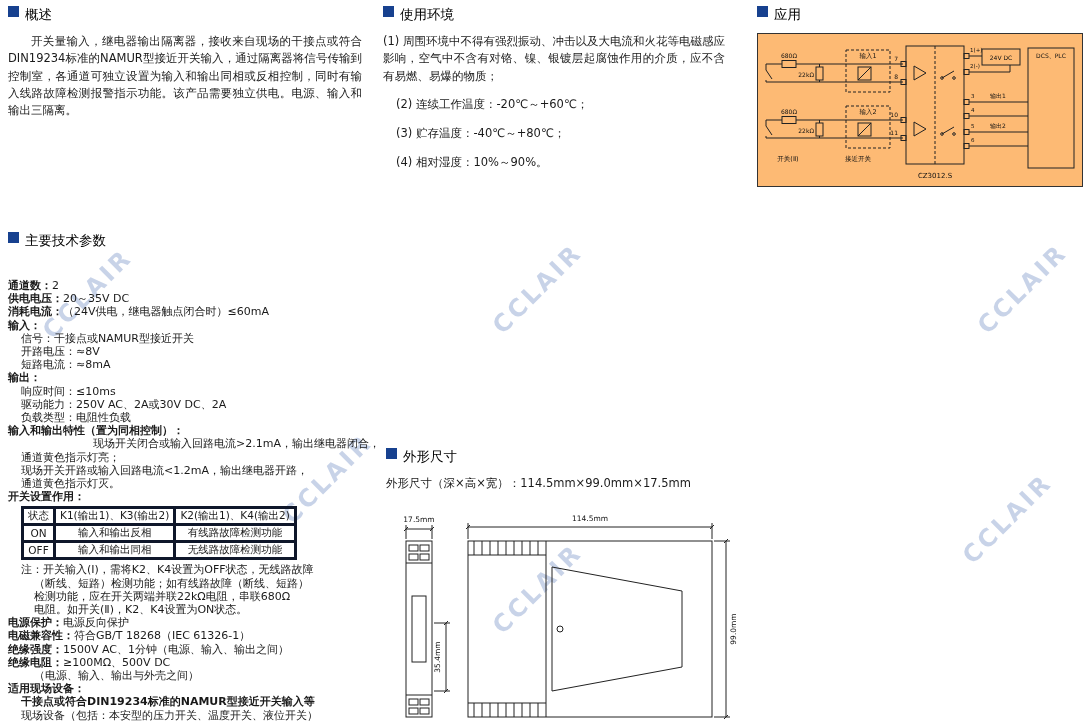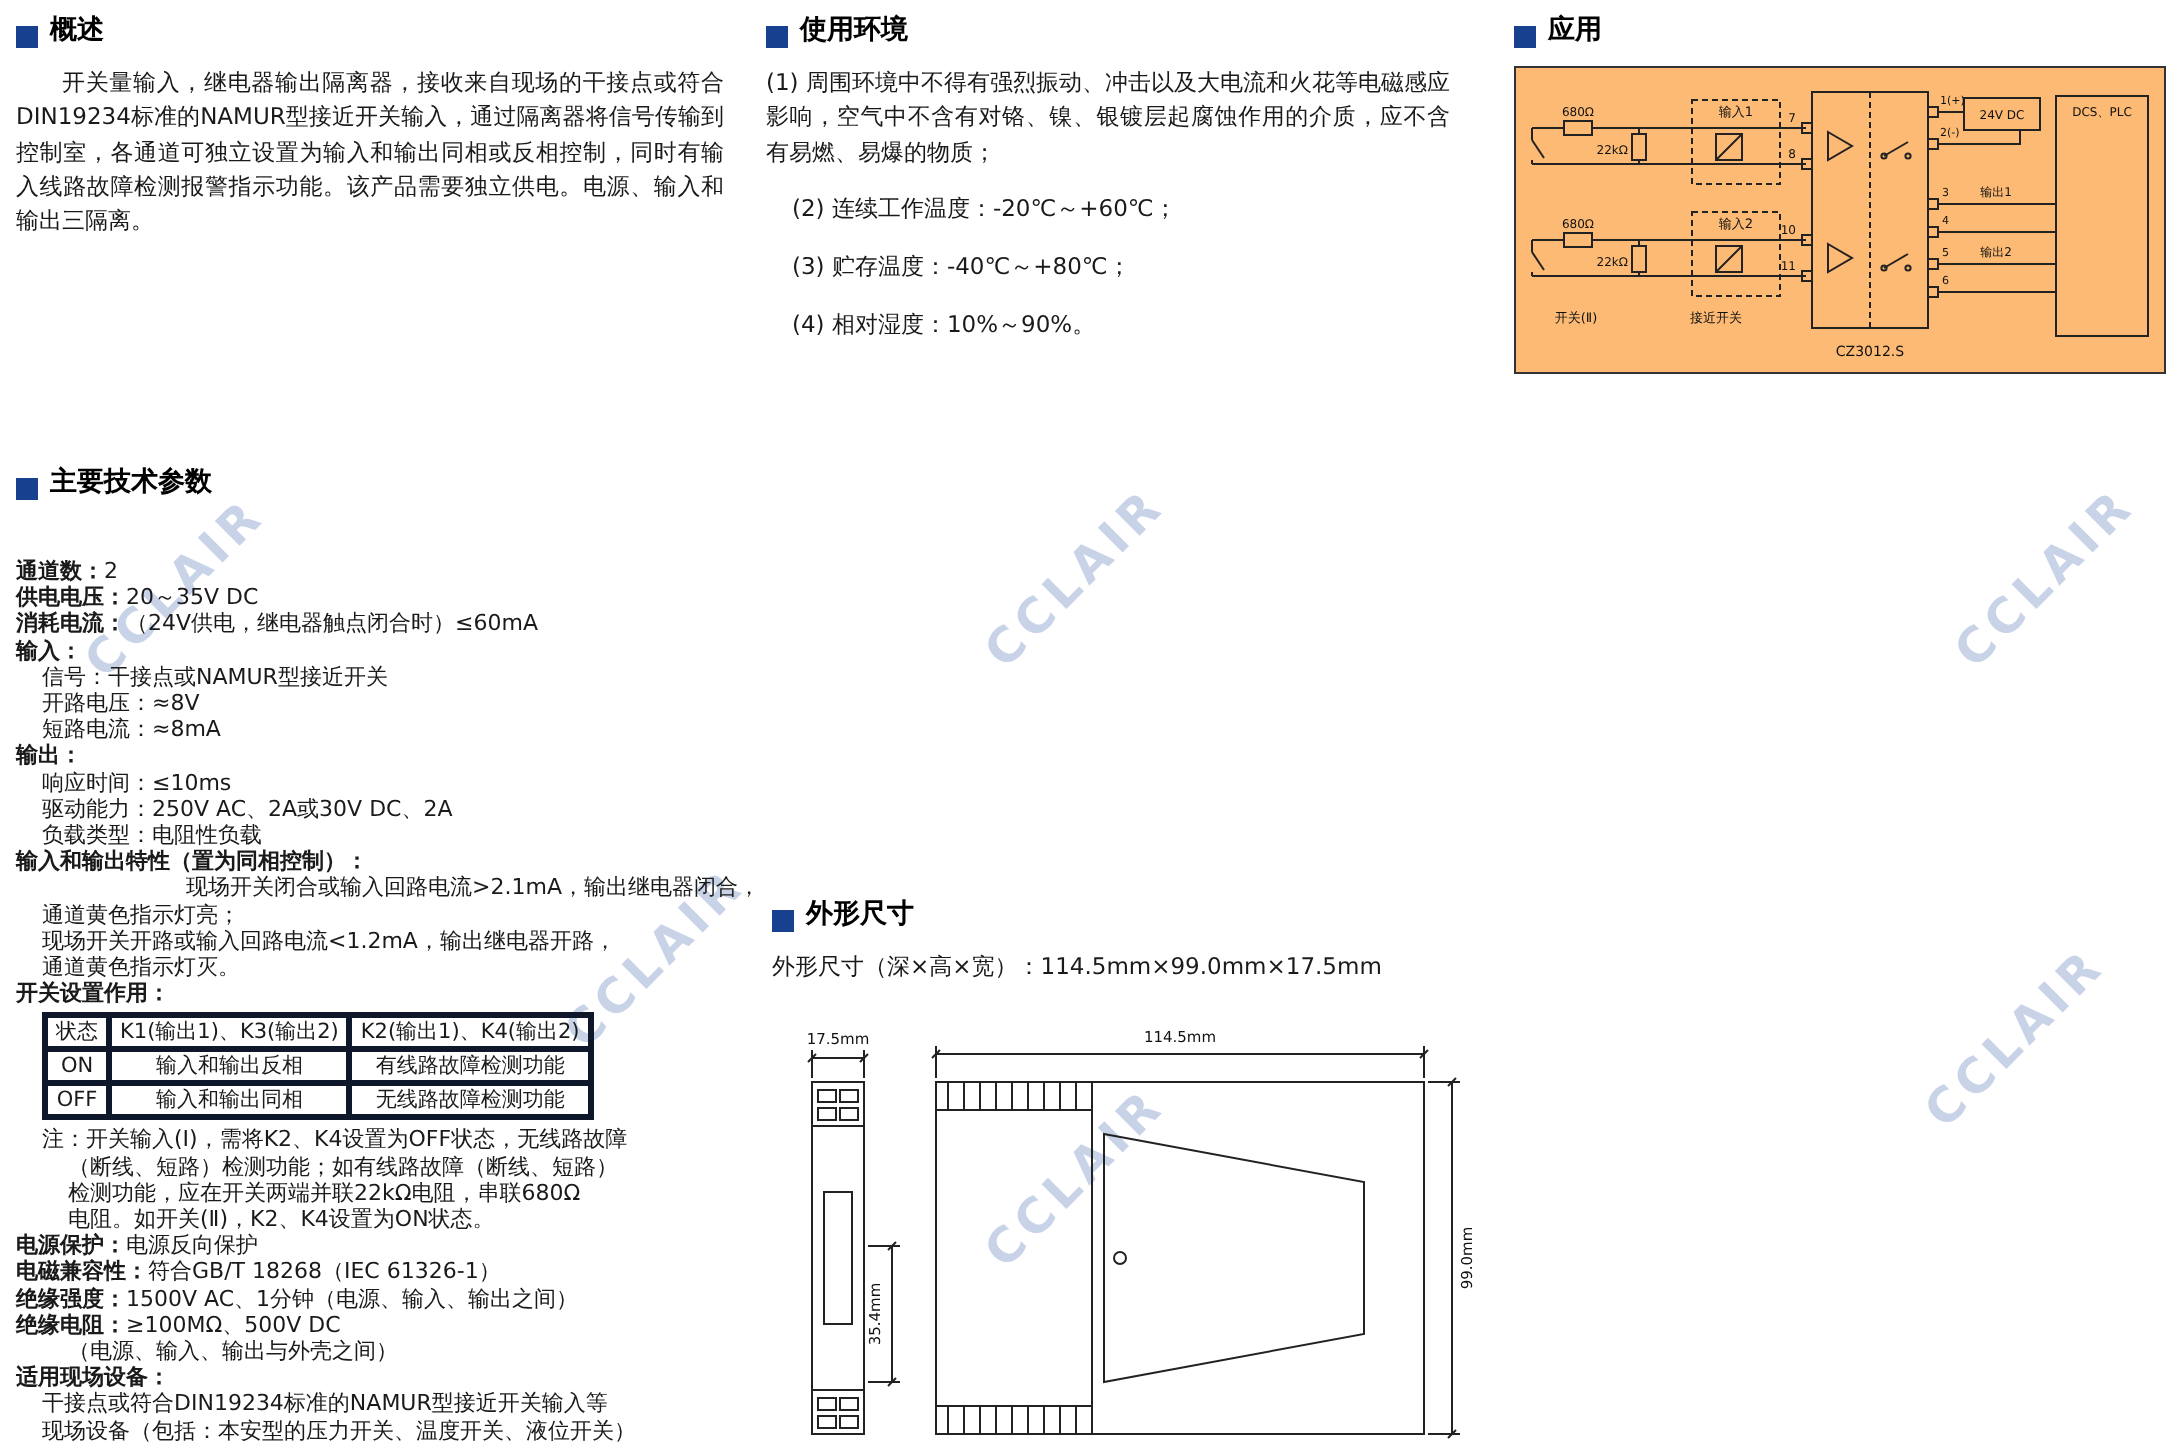--- a/index.html
+++ b/index.html
@@ -1,21 +1,21 @@
 <!DOCTYPE html>
 <html><head>
 <meta charset="utf-8">
 <style>
   html,body{margin:0;padding:0}
   body{width:1089px;height:726px;position:relative;background:#fff;
        font-family:"DejaVu Sans",sans-serif;color:#1a1a1a;overflow:hidden}
   .watermark{position:absolute;transform:rotate(-45deg);font-weight:bold;font-size:24px;
              letter-spacing:3px;color:rgba(125,150,200,.42);pointer-events:none;white-space:nowrap}
   .sec{position:absolute}
-  .sec-title{display:flex;align-items:flex-end;gap:6px;font-size:13.5px;font-weight:bold;color:#000}
+  .sec-title{display:flex;align-items:flex-start;gap:6px;font-size:13.5px;font-weight:normal;color:#000}
   .sq{width:11px;height:11px;background:#17418f;flex:0 0 auto}
   .body-text{font-size:11.5px;line-height:1.5;text-align:justify;margin-top:9px;text-indent:2em}
   .env-list{margin-top:9px}
   .env-item{font-size:11.5px;line-height:1.5;margin-top:4px;text-align:justify}
   .diagram-box{margin-top:9px;border:1px solid #333;width:324px;height:152px;background:#fdba74}
   .params{margin-top:29px}
   .pline{font-size:11px;line-height:13.2px;white-space:nowrap}
   .plabel{font-weight:bold}
   .ptable{border-collapse:collapse;margin:3px 0 3px 13px}
   .ptable th,.ptable td{border:3px solid #0f172a;font-size:10.5px;font-weight:normal;
@@ -192,21 +192,21 @@
     <div class="pline" style="padding-left: 13px;"><span class="plabel"></span><span>注：开关输入(Ⅰ)，需将K2、K4设置为OFF状态，无线路故障</span></div>
         <div class="pline" style="padding-left: 26px;"><span class="plabel"></span><span>（断线、短路）检测功能；如有线路故障（断线、短路）</span></div>
         <div class="pline" style="padding-left: 26px;"><span class="plabel"></span><span>检测功能，应在开关两端并联22kΩ电阻，串联680Ω</span></div>
         <div class="pline" style="padding-left: 26px;"><span class="plabel"></span><span>电阻。如开关(Ⅱ)，K2、K4设置为ON状态。</span></div>
         <div class="pline"><span class="plabel">电源保护：</span><span>电源反向保护</span></div>
         <div class="pline"><span class="plabel">电磁兼容性：</span><span>符合GB/T 18268（IEC 61326-1）</span></div>
         <div class="pline"><span class="plabel">绝缘强度：</span><span>1500V AC、1分钟（电源、输入、输出之间）</span></div>
         <div class="pline"><span class="plabel">绝缘电阻：</span><span>≥100MΩ、500V DC</span></div>
         <div class="pline" style="padding-left: 26px;"><span class="plabel"></span><span>（电源、输入、输出与外壳之间）</span></div>
         <div class="pline"><span class="plabel">适用现场设备：</span><span></span></div>
-        <div class="pline" style="padding-left: 13px;"><span class="plabel"></span><span>干接点或符合DIN19234标准的NAMUR型接近开关输入等</span></div>
+        <div class="pline" style="padding-left: 13px; font-weight: bold;"><span class="plabel"></span><span>干接点或符合DIN19234标准的NAMUR型接近开关输入等</span></div>
         <div class="pline" style="padding-left: 13px;"><span class="plabel"></span><span>现场设备（包括：本安型的压力开关、温度开关、液位开关）</span></div>
       </div>
   </div>
 </section>
 
 <section class="sec" style="left:386px;top:448px;width:400px">
   <div class="sec-title">
     <span class="sq"></span>
     <span>外形尺寸</span>
   </div>

